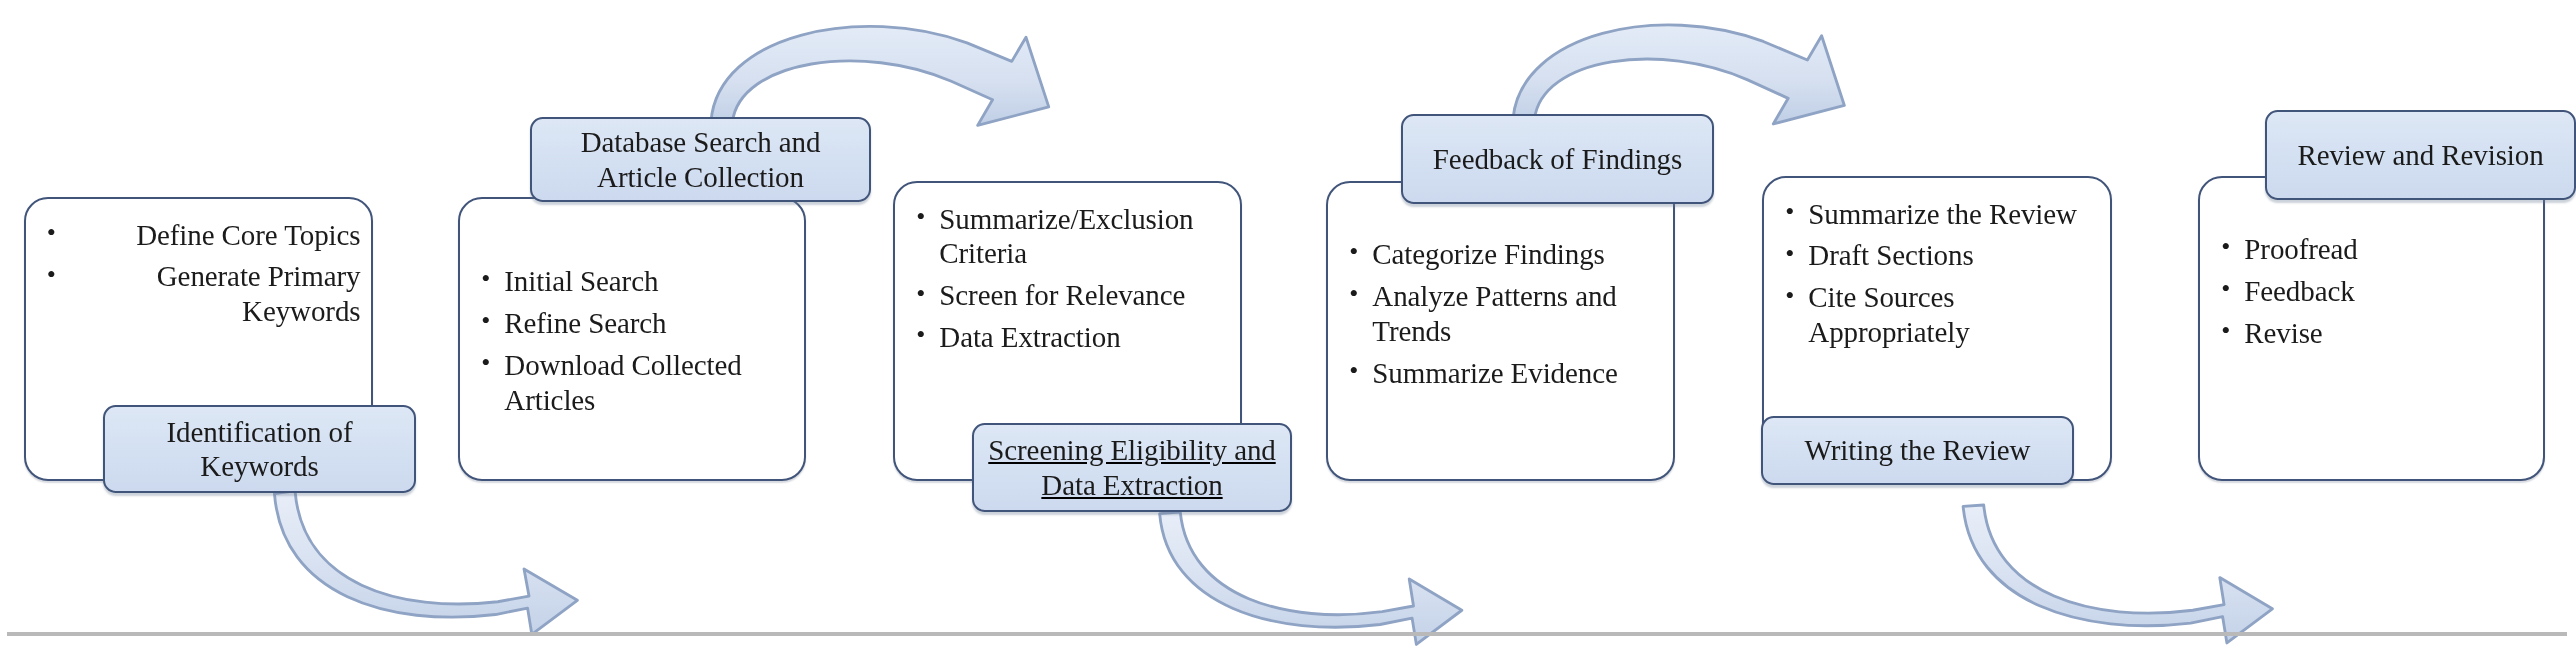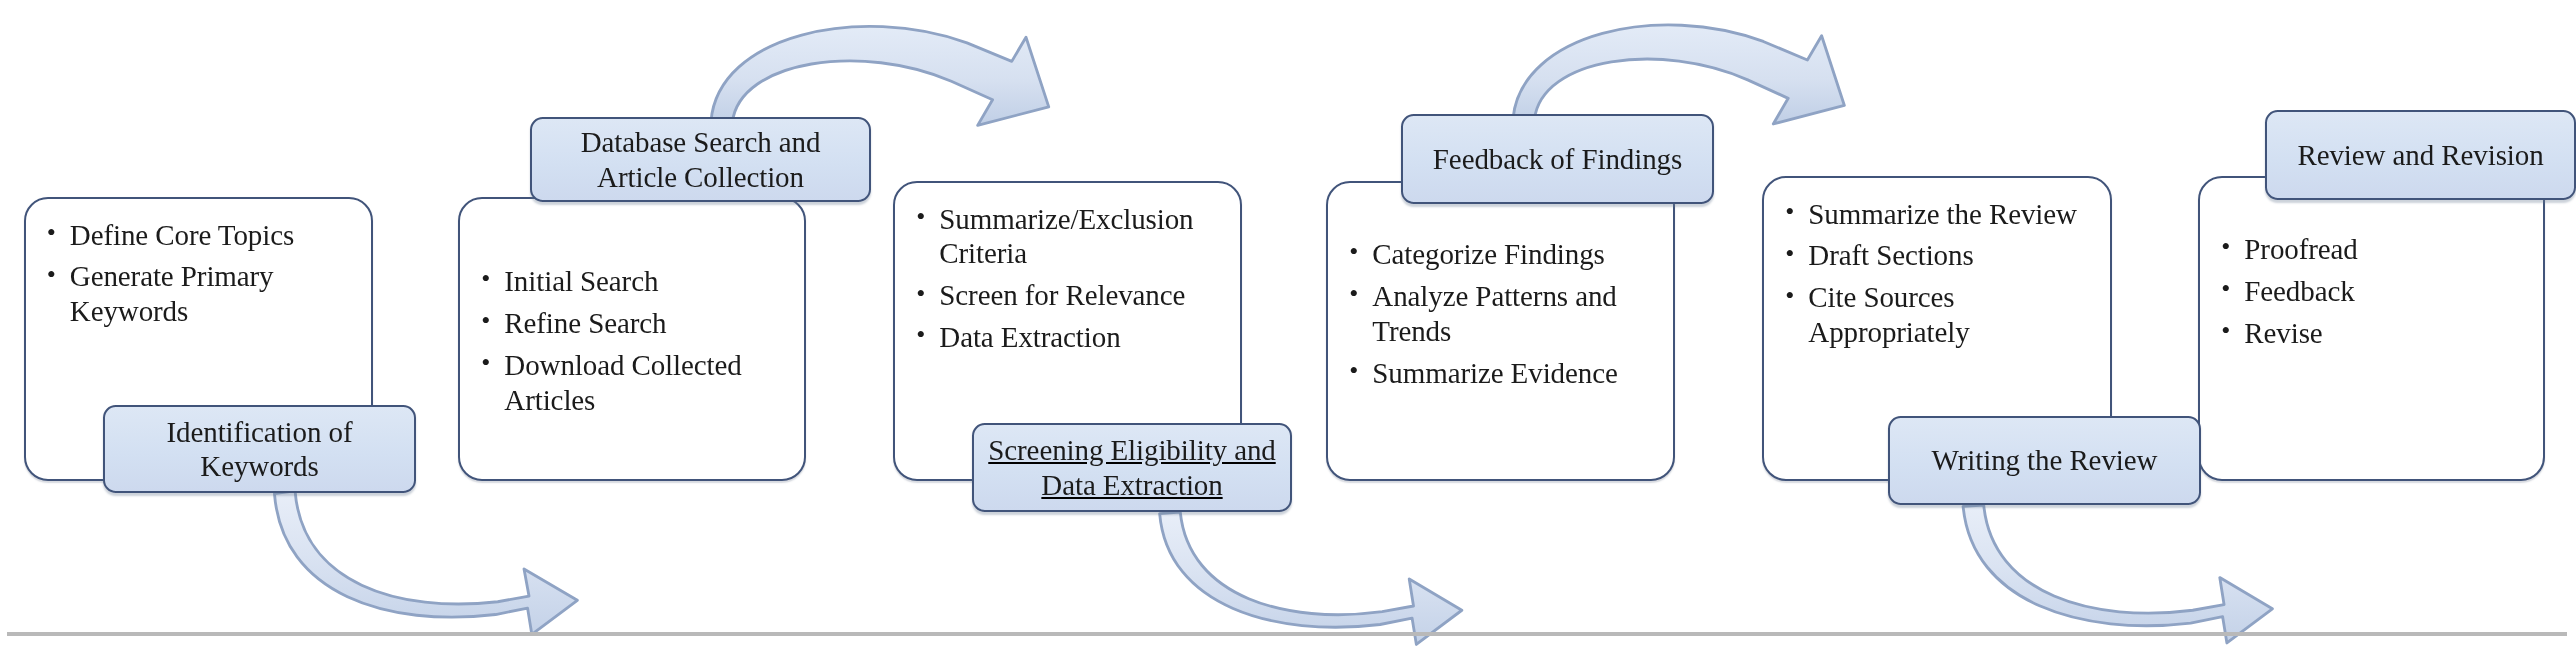--- a/index.html
+++ b/index.html
@@ -135,21 +135,21 @@
                C 2337,58 2168,80 2158,168 Z" fill="url(#arrGradDown)" stroke="#8fa3c4" stroke-width="4" stroke-linejoin="round"></path>
     </g>
 
     <g>
       <path d="M 2790,710 C 2802,836 2944,876 3084,858 L 3128,850
                L 3122,812 L 3196,856 L 3132,904 L 3126,867 L 3081,876
                C 2928,894 2774,848 2761,712 Z" fill="url(#arrGradUp)" stroke="#8fa3c4" stroke-width="4" stroke-linejoin="round"></path>
     </g>
   </svg>
 
-  <div class="detail-box" style="left:23.5px; top:197px; width:349px; height:284px;">
+  <div class="detail-box" style="left:23.5px; top:197px; width:349px; height:284px;text-align:right;">
     <ul class="detail-list">
       <li>Define Core Topics</li>
       <li>Generate Primary Keywords</li>
     </ul>
   </div>
   <div class="stage-box" style="left:103px; top:405px; width:313px; height:88px;">
     <span class="stage-label">Identification of Keywords</span>
   </div>
 
   <div class="detail-box" style="left:458px; top:197px; width:348px; height:284px;">
@@ -185,21 +185,21 @@
     <span class="stage-label">Feedback of Findings</span>
   </div>
 
   <div class="detail-box" style="left:1762px; top:176px; width:350px; height:305px;">
     <ul class="detail-list">
       <li>Summarize the Review</li>
       <li>Draft Sections</li>
       <li>Cite Sources Appropriately</li>
     </ul>
   </div>
-  <div class="stage-box" style="left:1888px; top:416px; width:313px; height:89px;">
+  <div class="stage-box" style="left:1761px; top:416px; width:313px; height:69px;">
     <span class="stage-label">Writing the Review</span>
   </div>
 
   <div class="detail-box" style="left:2198px; top:176px; width:347px; height:305px;">
     <ul class="detail-list" style="padding-top:54px;">
       <li>Proofread</li>
       <li>Feedback</li>
       <li>Revise</li>
     </ul>
   </div>

